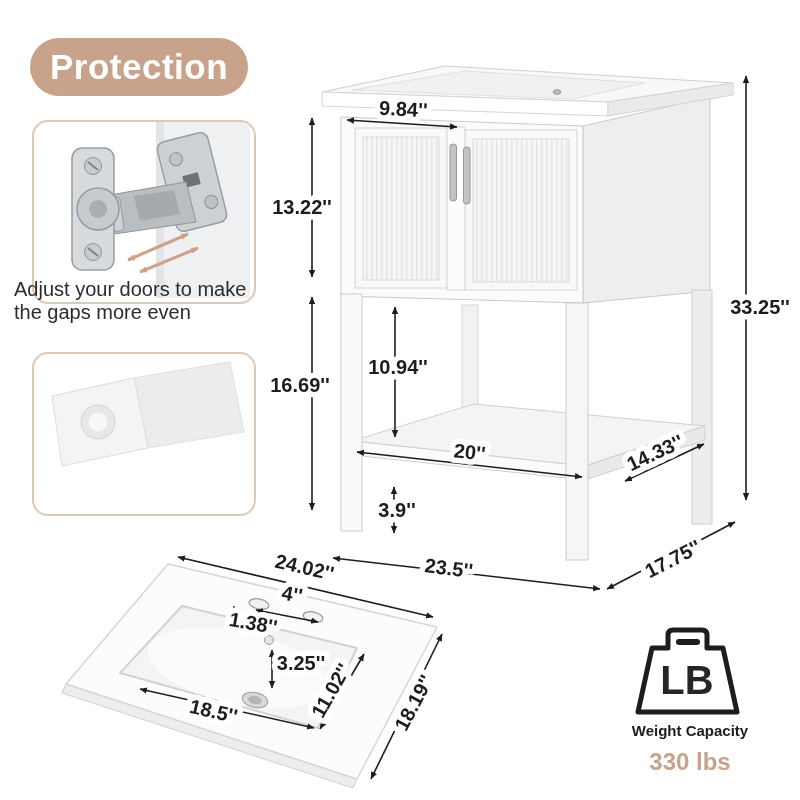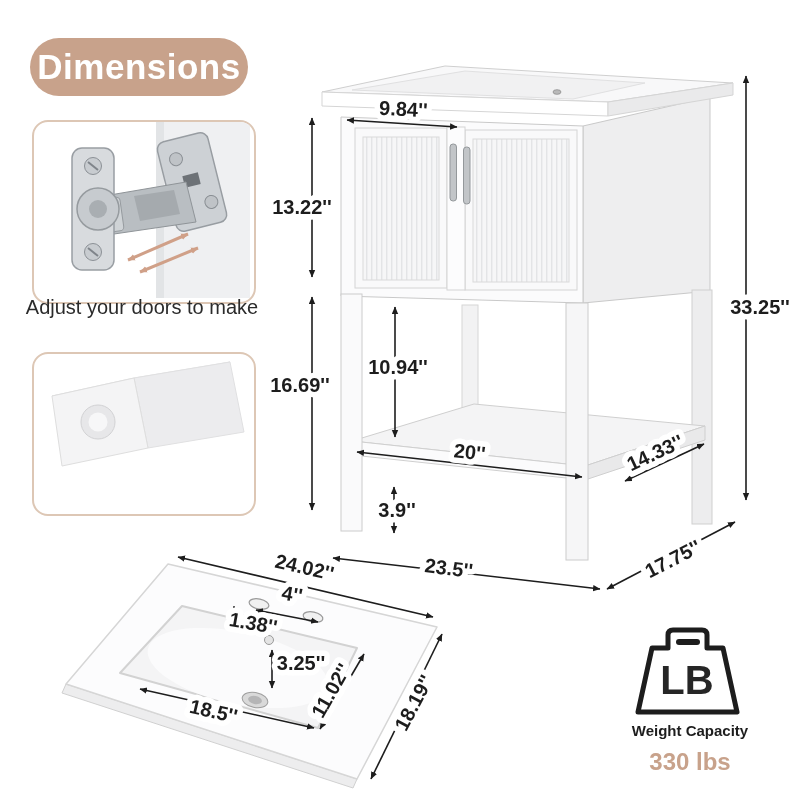--- a/index.html
+++ b/index.html
@@ -17,21 +17,21 @@
     border:2px solid var(--accent_border,#ddc7b5);border-radius:16px;background:#fff;overflow:hidden;
   }
   .hinge-panel{left:32px;top:120px;width:220px;height:180px;}
   .floor-panel{left:32px;top:352px;width:220px;height:160px;}
   .floor-banner{
     position:absolute;left:0;right:0;bottom:0;height:42px;background:var(--accent,#c8a28b);
     color:#fff;display:flex;align-items:center;justify-content:center;
     font-size:25px;font-weight:600;
   }
   .note{
-    left:14px;top:296px;width:256px;text-align:center;font-size:20px;line-height:23px;
+    left:14px;top:278px;width:256px;text-align:left;font-size:20px;line-height:23px;
     color:#2b2b2b;font-weight:500;
   }
   .weight-label{left:590px;top:722px;width:200px;text-align:center;font-size:15px;font-weight:600;color:var(--text_dark,#1d1d1d);}
   .weight-value{left:590px;top:748px;width:200px;text-align:center;font-size:24px;font-weight:700;color:var(--accent,#c8a28b);}
   .overlay{left:0;top:0;}
   text.dim{
     font-family:"Liberation Sans","DejaVu Sans",sans-serif;
     font-size:20px;font-weight:600;fill:var(--text_dark,#1d1d1d);text-anchor:middle;
     paint-order:stroke;stroke:#ffffff;stroke-width:11px;stroke-linejoin:round;
   }
@@ -39,21 +39,21 @@
     font-family:"Liberation Sans","DejaVu Sans",sans-serif;
     font-size:40px;font-weight:700;fill:#262626;text-anchor:middle;
   }
   .dim-line{stroke:#1d1d1d;stroke-width:1.6;fill:none;}
   .tick{stroke:#1d1d1d;stroke-width:1.4;}
 </style>
 </head>
 <body>
 
 <div class="abs badge">
-  <span>Dimensions</span>
+  <span>Protection</span>
 </div>
 
 <div class="abs panel hinge-panel">
   <svg width="216" height="176" viewBox="0 0 216 176">
     <defs>
       <marker id="aht" markerWidth="9" markerHeight="8" refX="7" refY="3.5" orient="auto-start-reverse" markerUnits="userSpaceOnUse">
         <path d="M0,0.3 L7.4,3.5 L0,6.7 Z" fill="#d0a088"></path>
       </marker>
     </defs>
     <rect x="122" y="0" width="94" height="176" fill="#eff0f2"></rect>
@@ -80,20 +80,21 @@
     </g>
     <g>
       <line x1="94" y1="138" x2="154" y2="112" stroke="#d0a088" stroke-width="3" marker-start="url(#aht)" marker-end="url(#aht)"></line>
       <line x1="106" y1="150" x2="164" y2="126" stroke="#d0a088" stroke-width="3" marker-start="url(#aht)" marker-end="url(#aht)"></line>
     </g>
   </svg>
 </div>
 
 <div class="abs note">
   <div>Adjust your doors to make</div>
+  <div>the gaps more even</div>
 </div>
 
 <div class="abs panel floor-panel">
   <svg width="216" height="114" viewBox="0 0 216 114">
     <polygon points="18,42 100,24 196,8 114,26" fill="#fbfbfc" stroke="#e3e3e4"></polygon>
     <polygon points="100,24 114,94 210,78 196,8" fill="#ececee" stroke="#e0e0e1"></polygon>
     <polygon points="18,42 100,24 114,94 28,112" fill="#f4f4f5" stroke="#dedede"></polygon>
     <circle cx="64" cy="68" r="17" fill="#e7e7e9" stroke="#d2d2d4"></circle>
     <circle cx="64" cy="68" r="9.5" fill="#f7f7f8"></circle>
   </svg>

